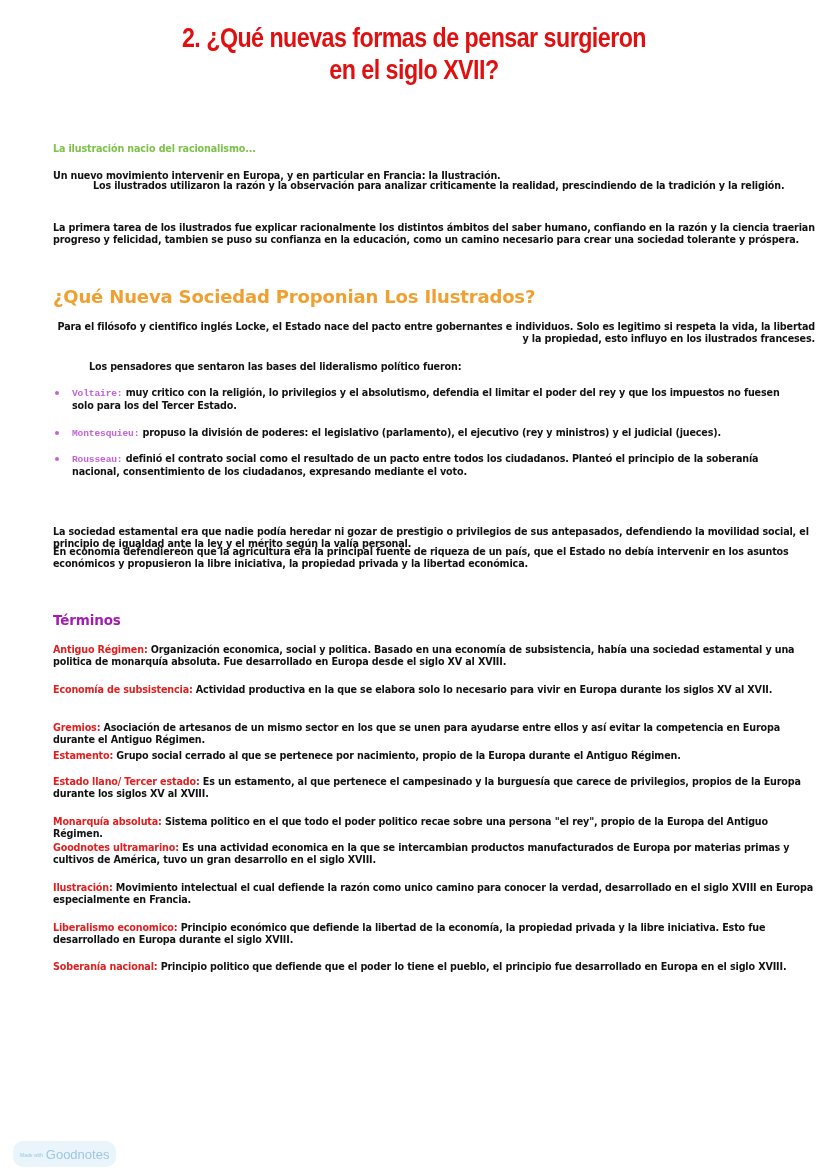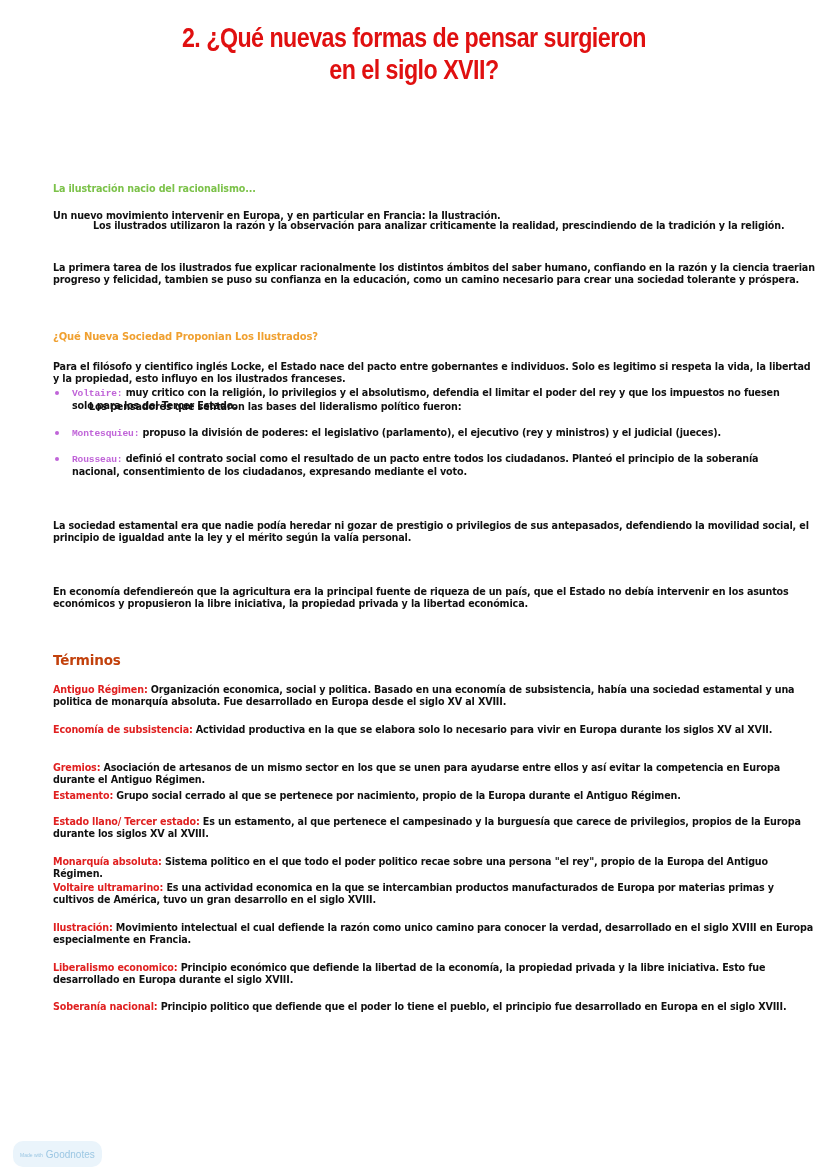--- a/index.html
+++ b/index.html
@@ -17,60 +17,60 @@
       font-size: 27px;
       line-height: 32px;
       letter-spacing: -0.6px;
       transform: scaleX(0.86);
     }
     .content {
       position: absolute; left: 53px; width: 762px; top: 0;
       font-size: 9.6px; line-height: 12.2px; font-weight: bold;
       letter-spacing: -0.15px;
     }
-    .block { position: absolute; left: 0; width: 762px; margin-top: 40px; }
+    .block { position: absolute; left: 0; width: 762px; }
     .green { color: #7cc24a; }
-    .orange { color: #f0a030; font-size: 10px; }
-    .blue { color: #c2410c; font-size: 13.5px; }
+    .orange { color: #f0a030; font-size: 18px; }
+    .blue { color: #a21caf; font-size: 13.5px; }
     .purple { color: #c064d8; font-family: Liberation Mono, monospace; }
     .red { color: #e02020; }
     .bullet-row { position: absolute; left: 0; width: 762px; }
     .bullet-dot {
       position: absolute; left: 2px; top: 4px; width: 4px; height: 4px;
       border-radius: 50%; background: #c064d8;
     }
     .bullet-text { position: absolute; left: 19px; width: 730px; }
     .badge {
       position: absolute; left: 13px; top: 1141px;
       padding: 4px 7px; border-radius: 10px;
       background: #eaf4fb;
       font-family: "Liberation Sans", sans-serif;
       color: #9cc7e3;
       white-space: nowrap;
     }
     .badge .small { font-size: 5px; margin-right: 3px; vertical-align: middle; }
-    .badge .brand { font-size: 10px; vertical-align: middle; }
+    .badge .brand { font-size: 13px; vertical-align: middle; }
   </style>
 </head>
 <body>
 
 <div class="title">
   <div>2. ¿Qué nuevas formas de pensar surgieron</div>
   <div>en el siglo XVII?</div>
 </div>
 
 <div class="content">
 
   <div class="block green" style="top:143px;">La ilustración nacio del racionalismo...</div>
   <div class="block" style="top:170px;">Un nuevo movimiento intervenir en Europa, y en particular en Francia: la Ilustración.</div>
   <div class="block" style="top:180px;padding-left:40px;">Los ilustrados utilizaron la razón y la observación para analizar criticamente la realidad, prescindiendo de la tradición y la religión.</div>
   <div class="block" style="top:222px;">La primera tarea de los ilustrados fue explicar racionalmente los distintos ámbitos del saber humano, confiando en la razón y la ciencia traerian progreso y felicidad, tambien se puso su confianza en la educación, como un camino necesario para crear una sociedad tolerante y próspera.</div>
 
   <div class="block orange" style="top:291px;">¿Qué Nueva Sociedad Proponian Los Ilustrados?</div>
-  <div class="block" style="top:321px;">Para el filósofo y cientifico inglés Locke, el Estado nace del pacto entre gobernantes e individuos. Solo es legitimo si respeta la vida, la libertad y la propiedad, esto influyo en los ilustrados franceses.</div>
+  <div class="block" style="top:321px;text-align:right;">Para el filósofo y cientifico inglés Locke, el Estado nace del pacto entre gobernantes e individuos. Solo es legitimo si respeta la vida, la libertad y la propiedad, esto influyo en los ilustrados franceses.</div>
   <div class="block" style="top:361px;padding-left:36px;">Los pensadores que sentaron las bases del lideralismo político fueron:</div>
 
   <div class="bullet-row" style="top:387px;">
     <span class="bullet-dot"></span>
     <div class="bullet-text">
       <span class="purple">Voltaire:</span><span> muy critico con la religión, lo privilegios y el absolutismo, defendia el limitar el poder del rey y que los impuestos no fuesen solo para los del Tercer Estado.</span>
     </div>
   </div>
   <div class="bullet-row" style="top:427px;">
     <span class="bullet-dot"></span>
@@ -78,21 +78,21 @@
       <span class="purple">Montesquieu:</span><span> propuso la división de poderes: el legislativo (parlamento), el ejecutivo (rey y ministros) y el judicial (jueces).</span>
     </div>
   </div>
   <div class="bullet-row" style="top:453px;">
     <span class="bullet-dot"></span>
     <div class="bullet-text">
       <span class="purple">Rousseau:</span><span> definió el contrato social como el resultado de un pacto entre todos los ciudadanos. Planteó el principio de la soberanía nacional, consentimiento de los ciudadanos, expresando mediante el voto.</span>
     </div>
   </div>
 
-  <div class="block" style="top:480px;">La sociedad estamental era que nadie podía heredar ni gozar de prestigio o privilegios de sus antepasados, defendiendo la movilidad social, el principio de igualdad ante la ley y el mérito según la valía personal.</div>
+  <div class="block" style="top:526px;">La sociedad estamental era que nadie podía heredar ni gozar de prestigio o privilegios de sus antepasados, defendiendo la movilidad social, el principio de igualdad ante la ley y el mérito según la valía personal.</div>
   <div class="block" style="top:546px;">En economía defendiereón que la agricultura era la principal fuente de riqueza de un país, que el Estado no debía intervenir en los asuntos económicos y propusieron la libre iniciativa, la propiedad privada y la libertad económica.</div>
 
   <div class="block blue" style="top:614px;">Términos</div>
 
   <div class="block" style="top:644px;">
     <span class="red">Antiguo Régimen:</span><span> Organización economica, social y politica. Basado en una economía de subsistencia, había una sociedad estamental y una politica de monarquía absoluta. Fue desarrollado en Europa desde el siglo XV al XVIII.</span>
   </div>
   <div class="block" style="top:684px;">
     <span class="red">Economía de subsistencia:</span><span> Actividad productiva en la que se elabora solo lo necesario para vivir en Europa durante los siglos XV al XVII.</span>
   </div>
@@ -102,21 +102,21 @@
   <div class="block" style="top:750px;">
     <span class="red">Estamento:</span><span> Grupo social cerrado al que se pertenece por nacimiento, propio de la Europa durante el Antiguo Régimen.</span>
   </div>
   <div class="block" style="top:776px;">
     <span class="red">Estado llano/ Tercer estado:</span><span> Es un estamento, al que pertenece el campesinado y la burguesía que carece de privilegios, propios de la Europa durante los siglos XV al XVIII.</span>
   </div>
   <div class="block" style="top:816px;">
     <span class="red">Monarquía absoluta:</span><span> Sistema politico en el que todo el poder politico recae sobre una persona "el rey", propio de la Europa del Antiguo Régimen.</span>
   </div>
   <div class="block" style="top:842px;">
-    <span class="red">Voltaire ultramarino:</span><span> Es una actividad economica en la que se intercambian productos manufacturados de Europa por materias primas y cultivos de América, tuvo un gran desarrollo en el siglo XVIII.</span>
+    <span class="red">Goodnotes ultramarino:</span><span> Es una actividad economica en la que se intercambian productos manufacturados de Europa por materias primas y cultivos de América, tuvo un gran desarrollo en el siglo XVIII.</span>
   </div>
   <div class="block" style="top:882px;">
     <span class="red">Ilustración:</span><span> Movimiento intelectual el cual defiende la razón como unico camino para conocer la verdad, desarrollado en el siglo XVIII en Europa especialmente en Francia.</span>
   </div>
   <div class="block" style="top:922px;">
     <span class="red">Liberalismo economico:</span><span> Principio económico que defiende la libertad de la economía, la propiedad privada y la libre iniciativa. Esto fue desarrollado en Europa durante el siglo XVIII.</span>
   </div>
   <div class="block" style="top:961px;">
     <span class="red">Soberanía nacional:</span><span> Principio politico que defiende que el poder lo tiene el pueblo, el principio fue desarrollado en Europa en el siglo XVIII.</span>
   </div>

